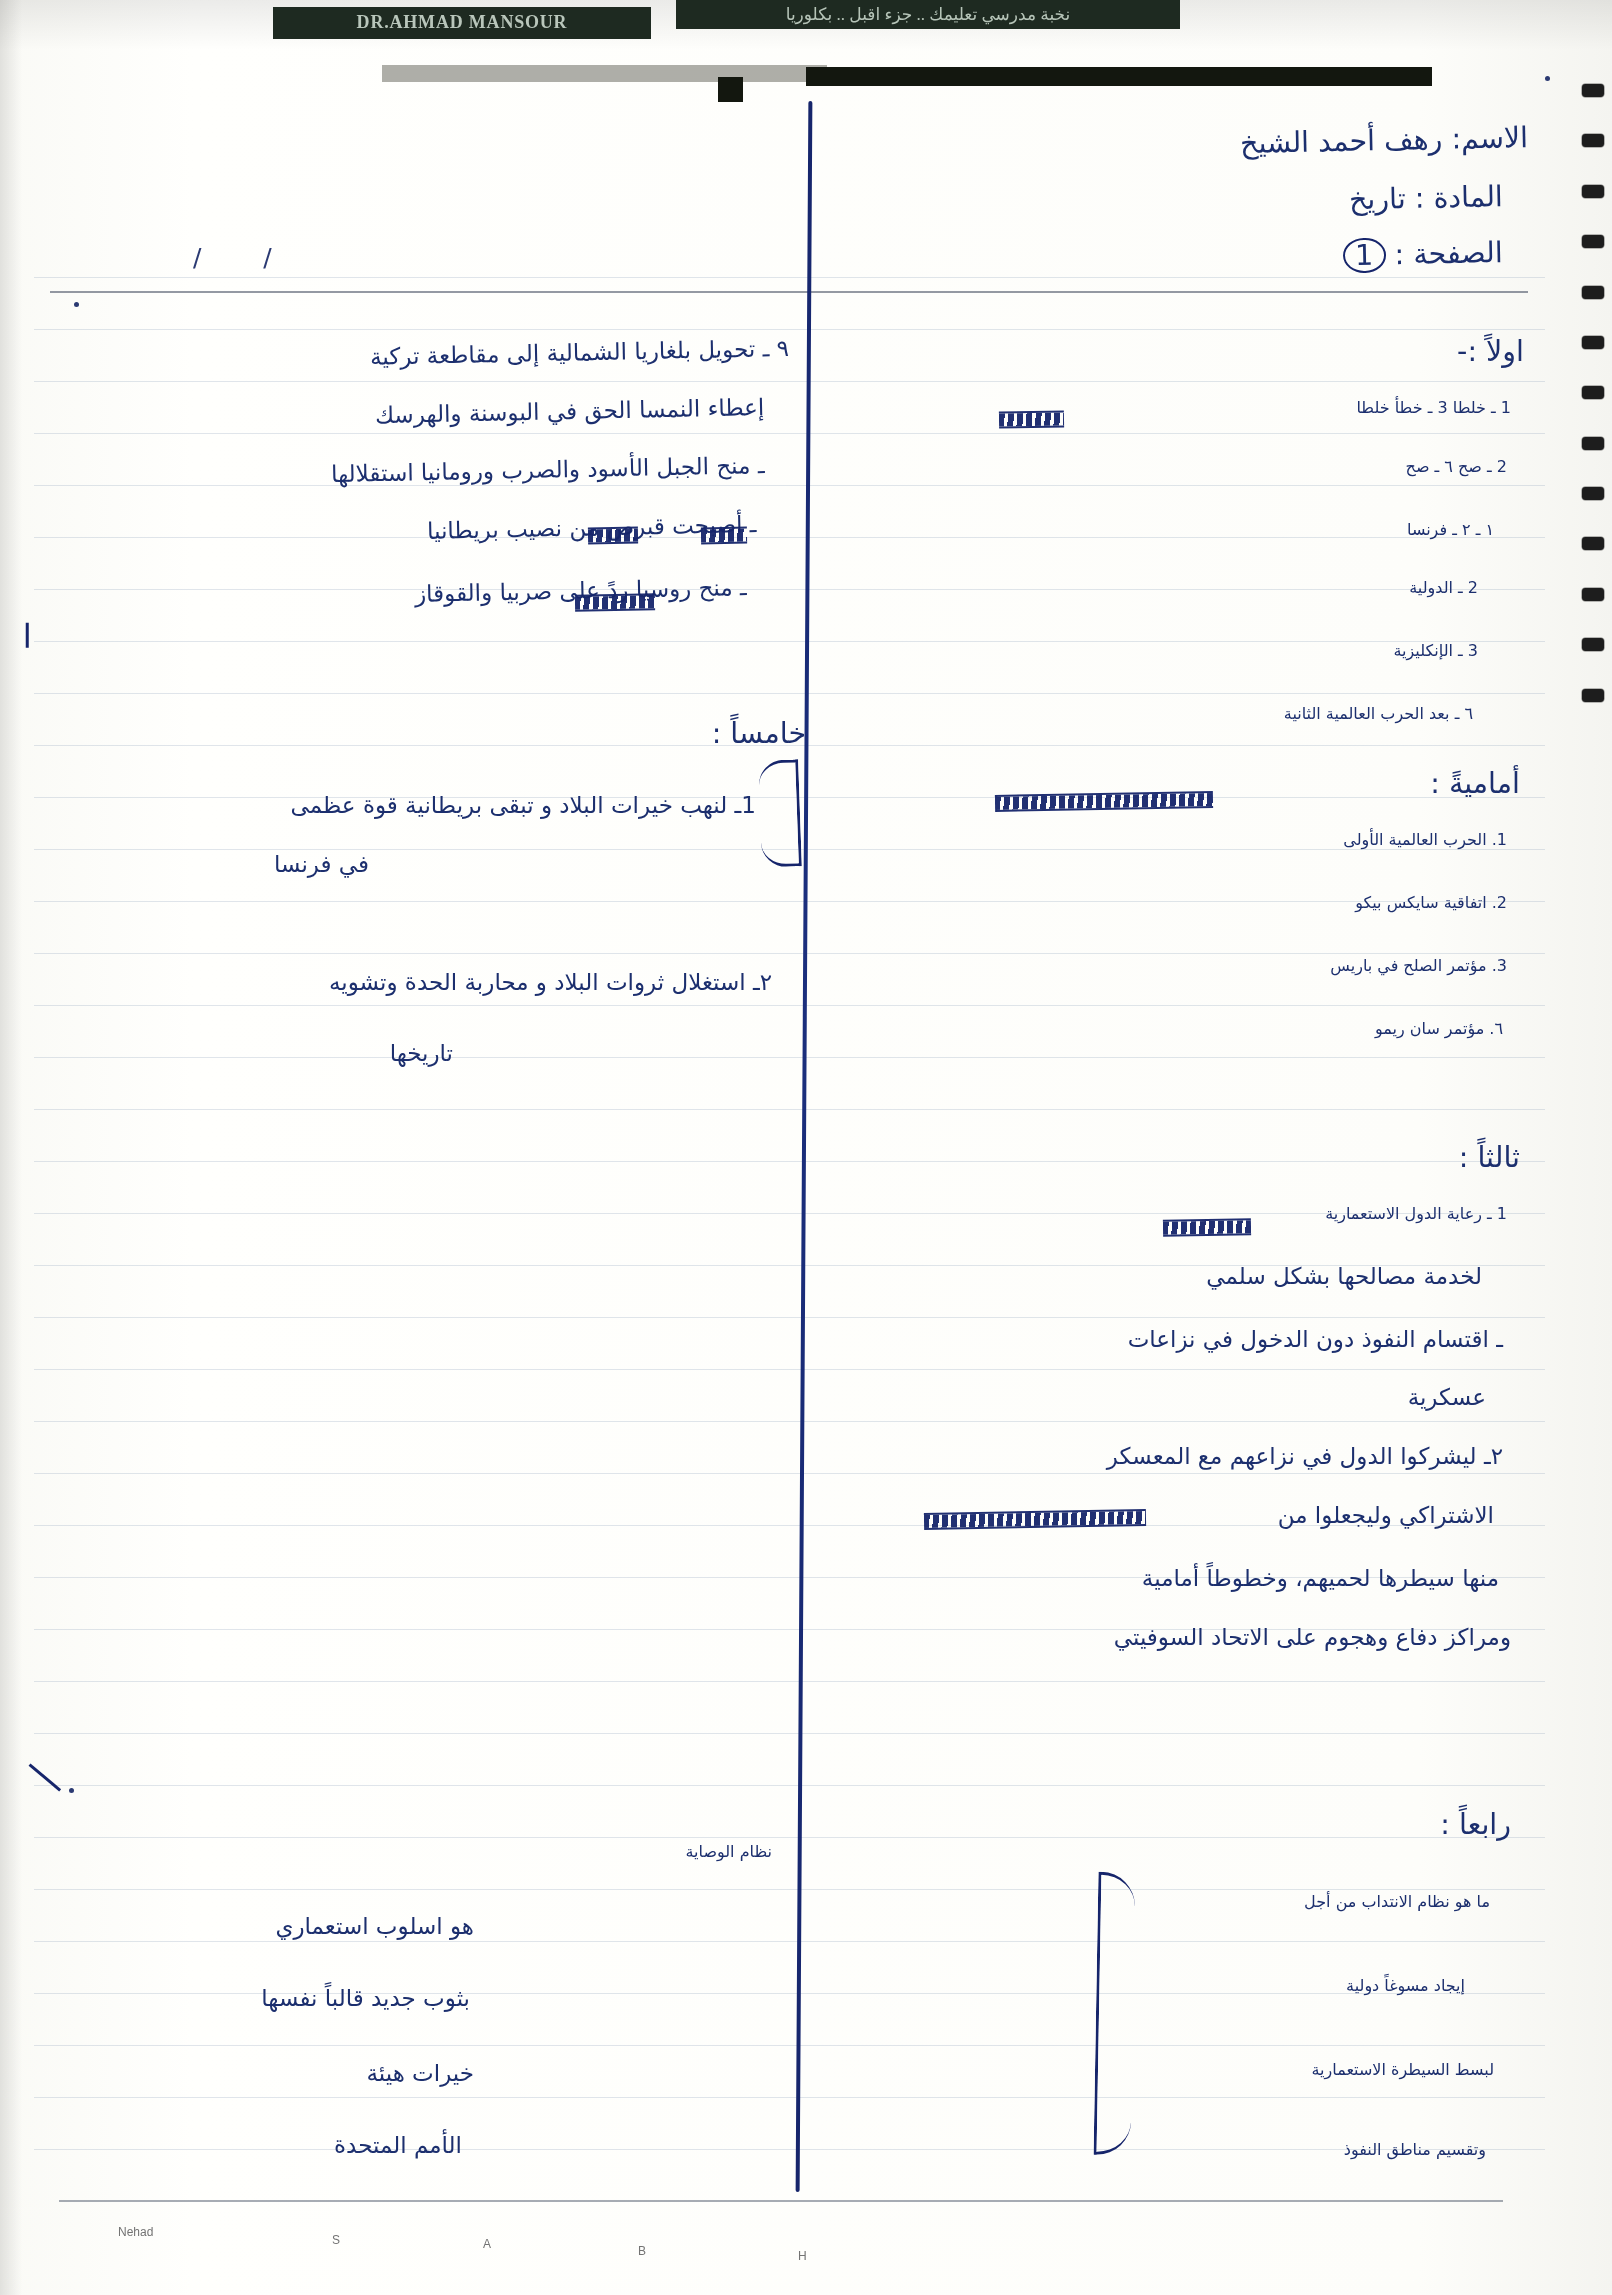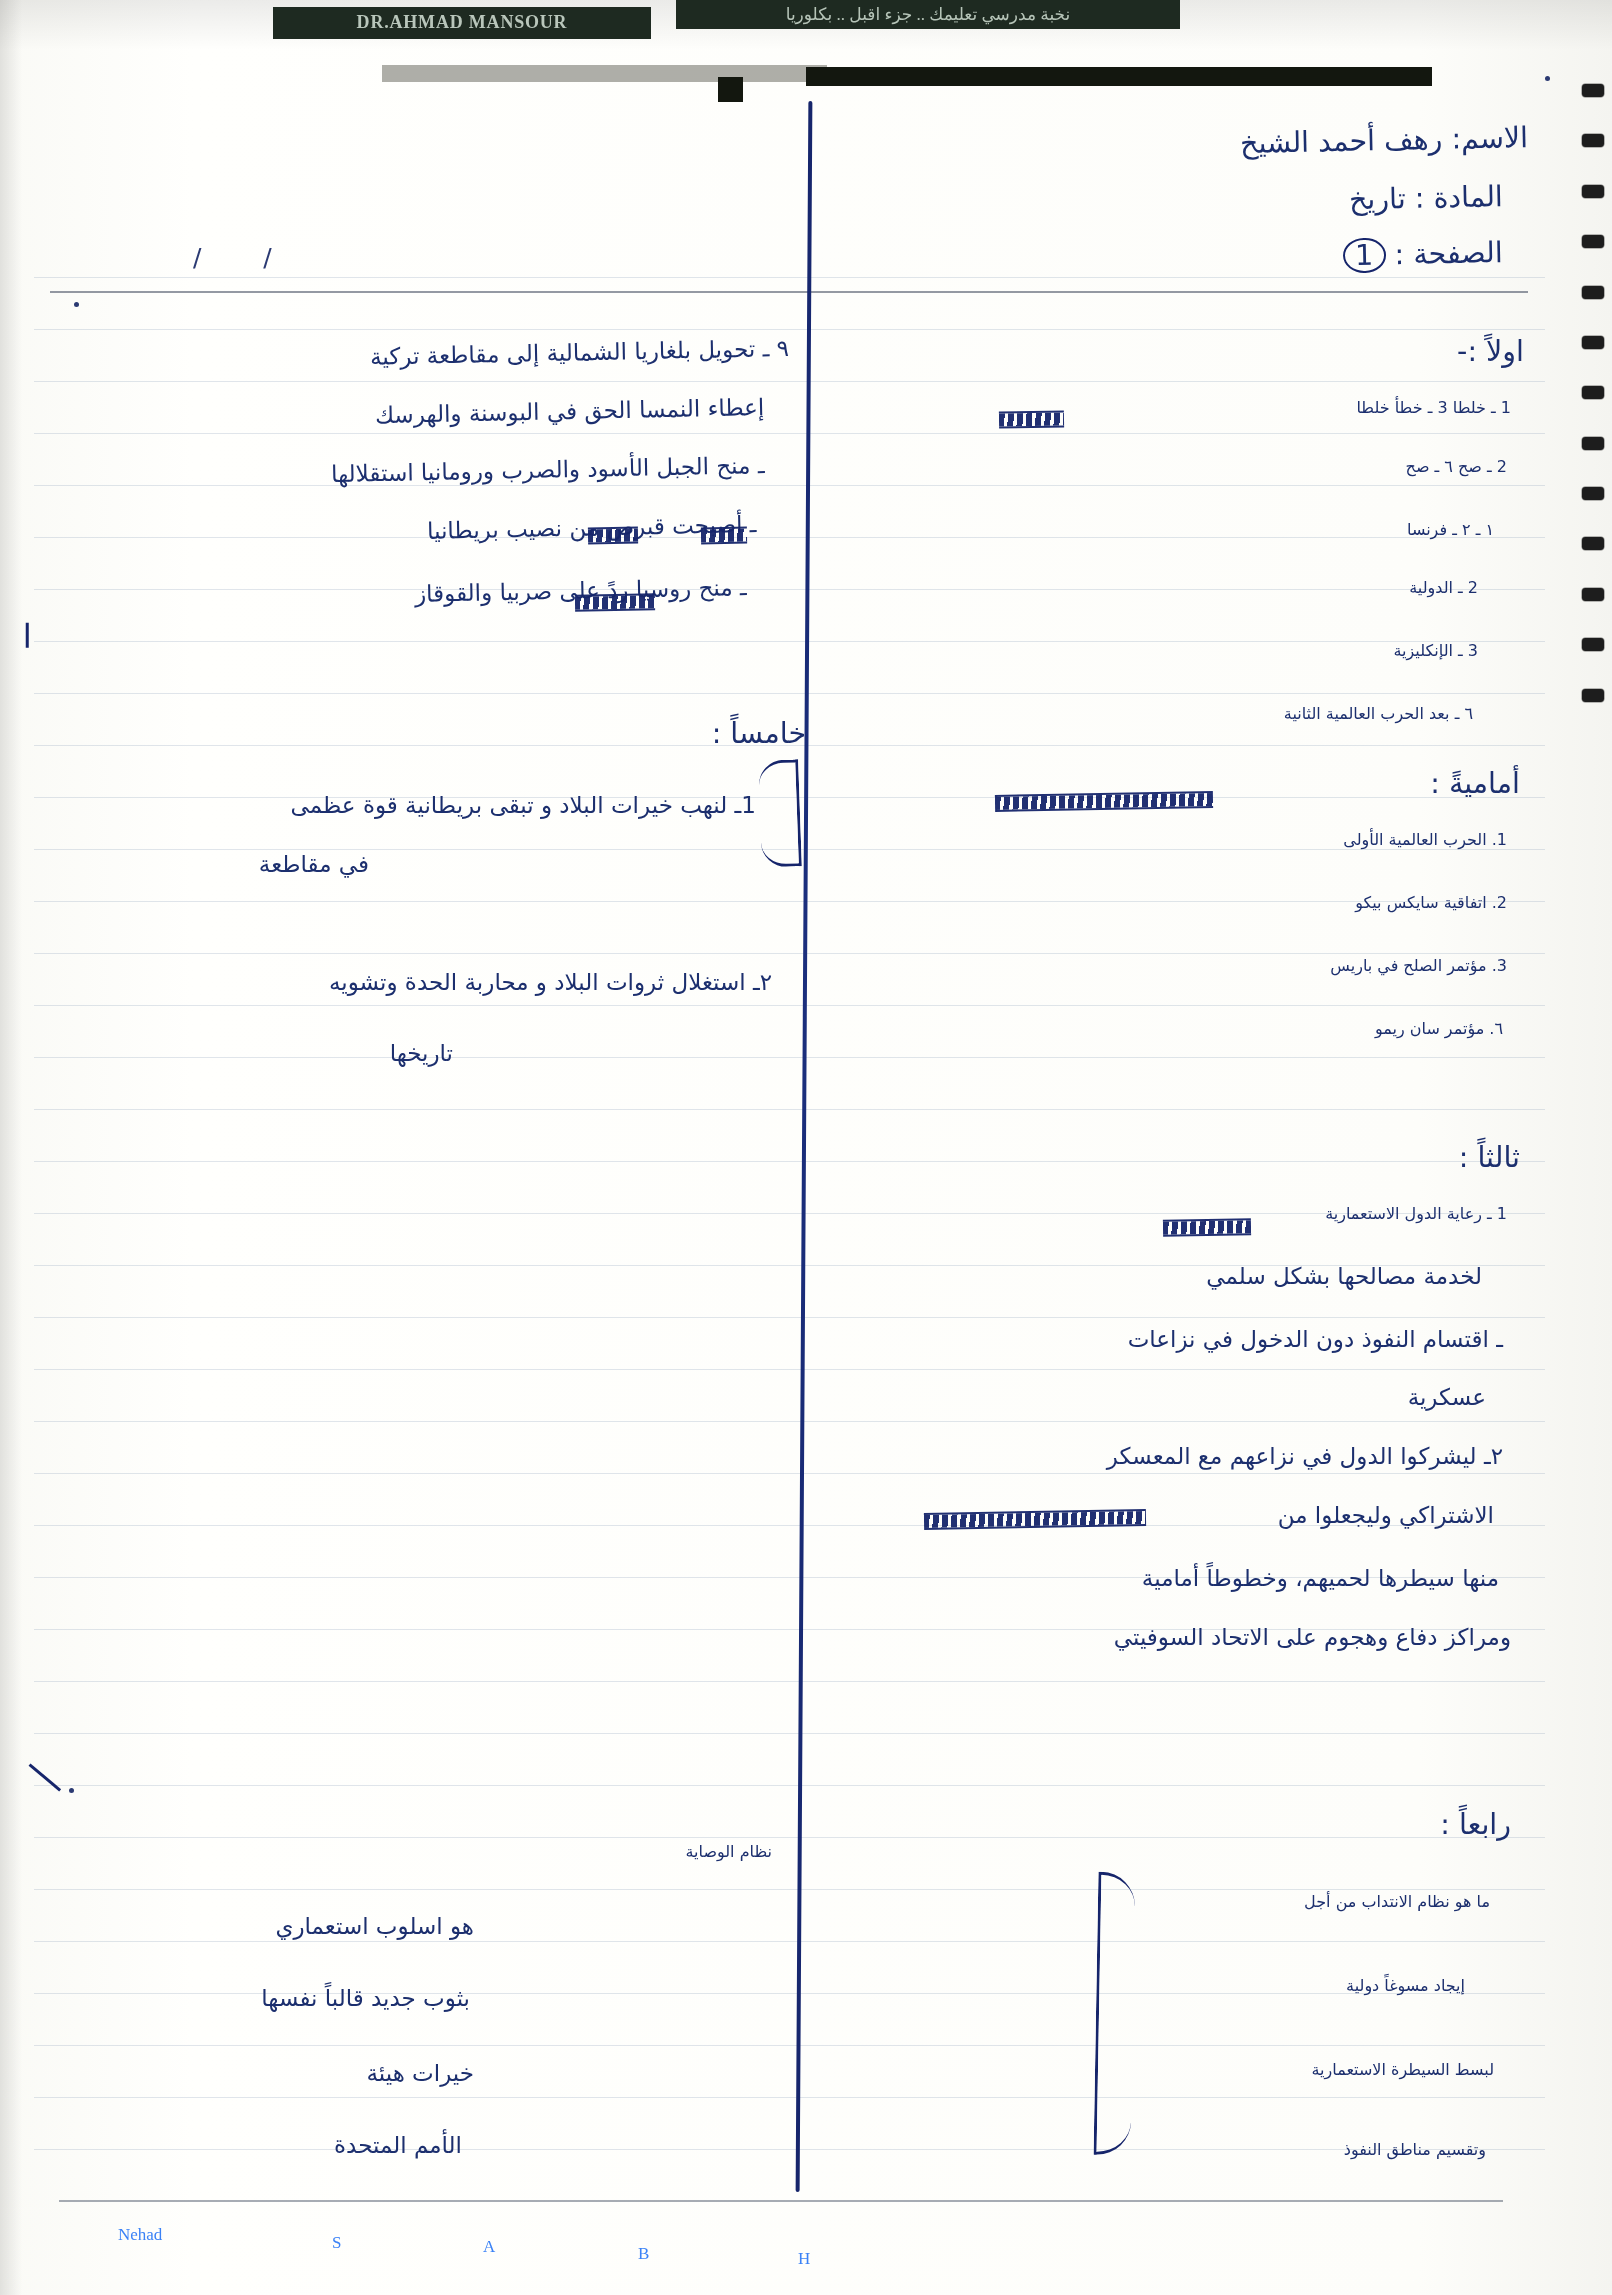--- a/index.html
+++ b/index.html
@@ -181,23 +181,23 @@
     width: 5px; height: 5px;
     border-radius: 50%;
     background: #2b3a72;
   }
 
   
   .footer {
     position: absolute;
     left: 0; top: 2225px;
     width: 1612px; height: 50px;
-    font-family: Liberation Serif, serif;
-    color: #3b82f6;
-    font-size: 17px;
+    font-family: Liberation Sans, sans-serif;
+    color: #737373;
+    font-size: 12px;
   }
   .footer span { position: absolute; }
   .f1 { left: 118px; top: 0px; }
   .f2 { left: 332px; top: 8.4px; }
   .f3 { left: 483px; top: 11.8px; }
   .f4 { left: 638px; top: 18.5px; }
   .f5 { left: 798px; top: 23.5px; }
 
   .edge-shadow {
     position: absolute;
@@ -304,21 +304,21 @@
   <div class="hw sm slant" style="right:848px; top:395px;">إعطاء النمسا الحق في البوسنة والهرسك</div>
   <div class="hw sm slant" style="right:848px; top:453px;">ـ منح الجبل الأسود والصرب ورومانيا استقلالها</div>
   <div class="hw sm slant" style="right:856px; top:512px;">ـ أصبحت قبرص من نصيب بريطانيا</div>
   <div class="scribble" style="left:588px; top:527px; width:50px;"></div>
   <div class="scribble" style="left:701px; top:527px; width:46px;"></div>
   <div class="hw sm slant" style="right:865px; top:575px;">ـ منح روسيا ردً على صربيا والقوقاز</div>
   <div class="scribble" style="left:575px; top:594px; width:80px;"></div>
 
   <div class="hw big" style="right:806px; top:718px;">خامساً :</div>
   <div class="hw sm" style="right:856px; top:793px;">1ـ لنهب خيرات البلاد و تبقى بريطانية قوة عظمى</div>
-  <div class="hw sm" style="right:1243px; top:852px;">في مقاطعة</div>
+  <div class="hw sm" style="right:1243px; top:852px;">في فرنسا</div>
   <div class="hw sm" style="right:840px; top:970px;">٢ـ استغلال ثروات البلاد و محاربة الحدة وتشويه</div>
   <div class="hw sm" style="right:1159px; top:1041px;">تاريخها</div>
 
   <div class="hw" style="right:840px; top:1843px;">نظام الوصاية</div>
   <div class="hw sm" style="right:1138px; top:1914px;">هو اسلوب استعماري</div>
   <div class="hw sm" style="right:1142px; top:1986px;">بثوب جديد قالباً نفسها</div>
   <div class="hw sm" style="right:1138px; top:2061px;">خيرات هيئة</div>
   <div class="hw sm" style="right:1150px; top:2133px;">الأمم المتحدة</div>
 
   <div class="strike" style="left:25px; top:1776px; width:40px; transform:rotate(40deg);"></div>

